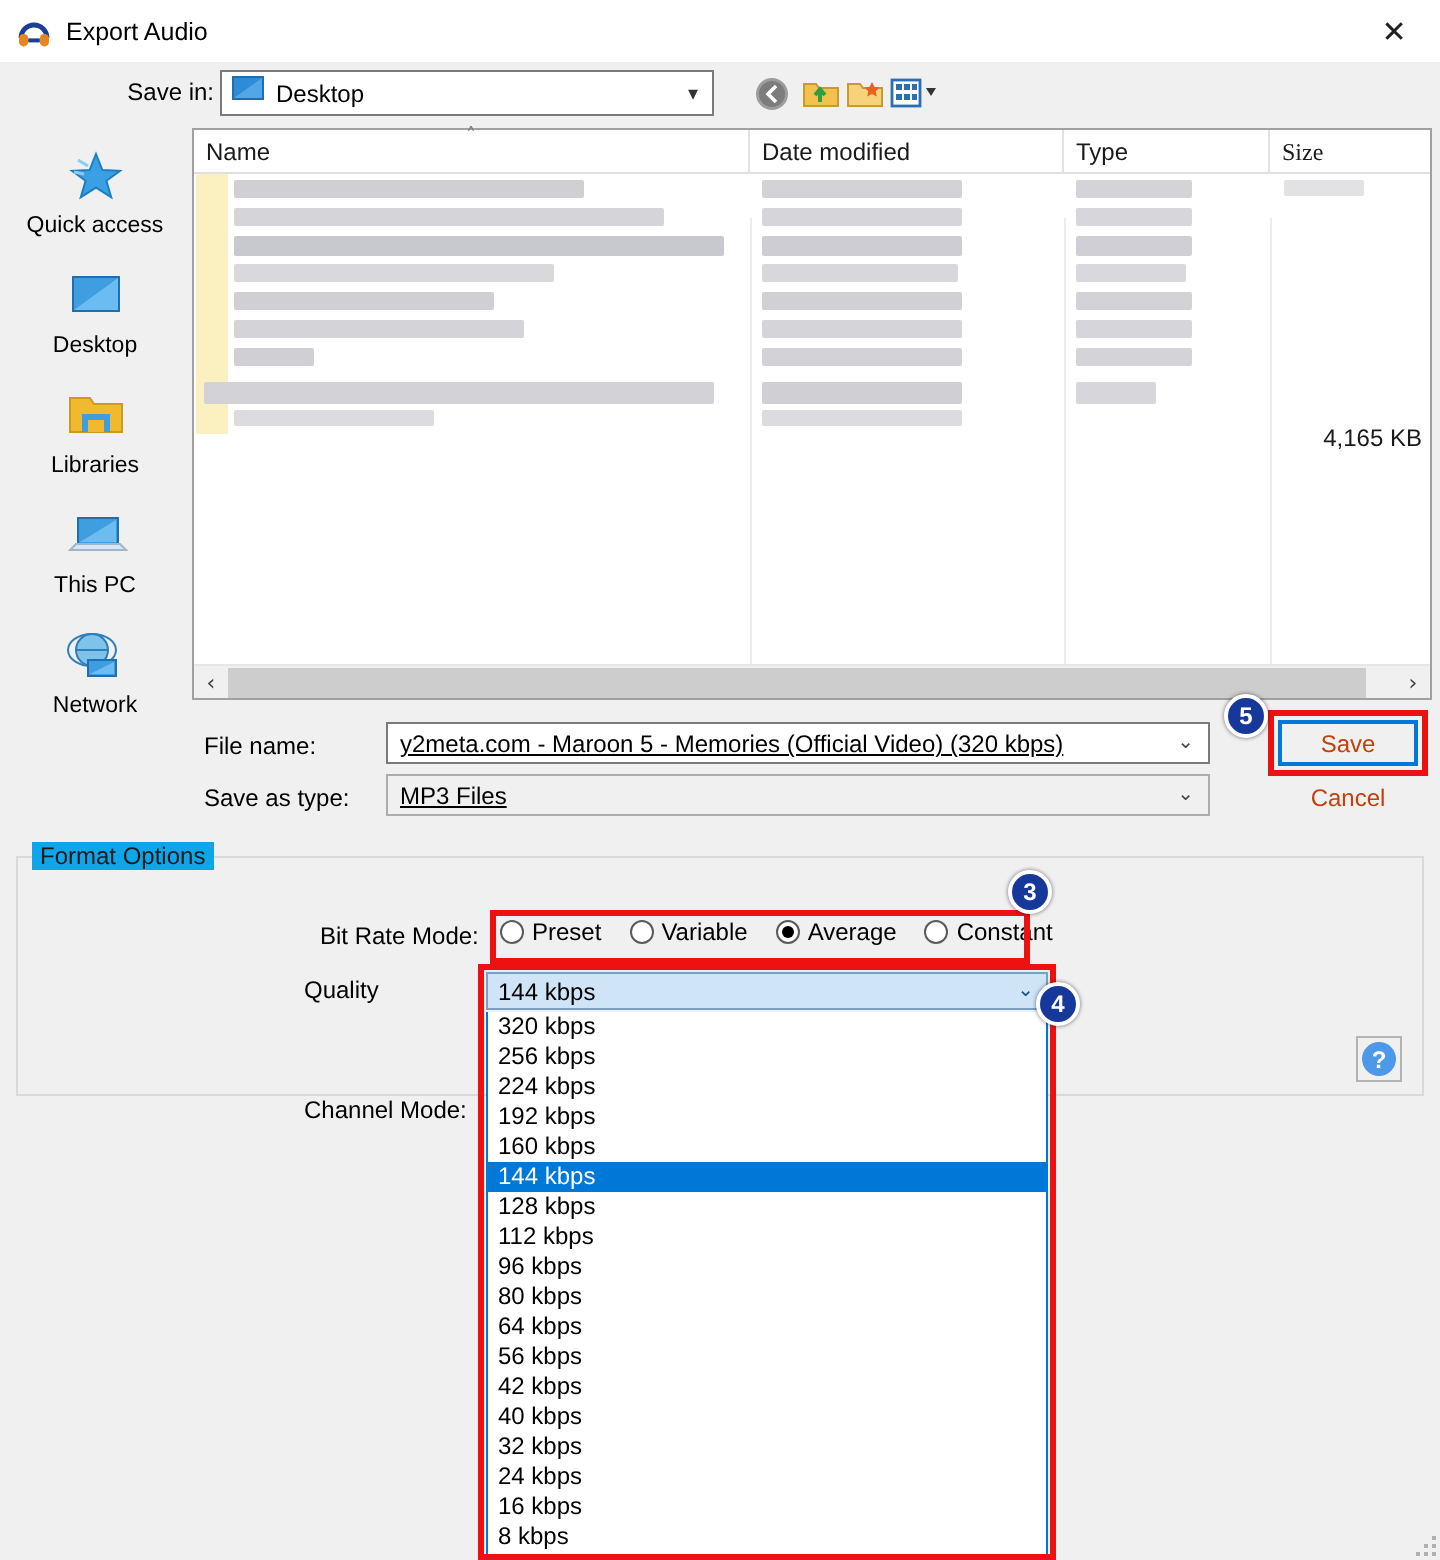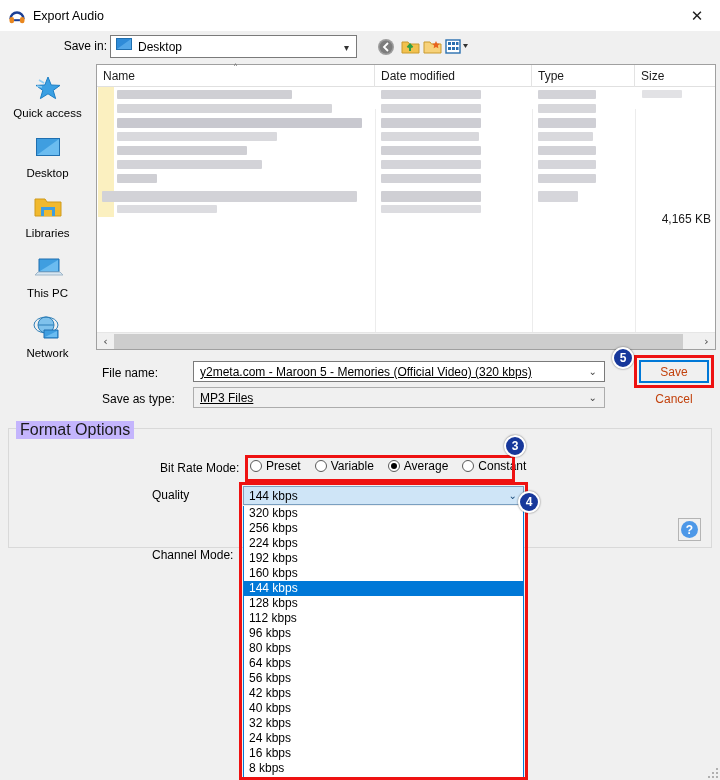--- a/index.html
+++ b/index.html
@@ -128,22 +128,22 @@
   }
   #save-btn{ left:639px; top:360px; width:70px; height:23px; border:2px solid #0078d7; }
   #cancel-btn{ left:639px; top:388px; width:70px; height:22px; border:none; background:transparent; }
 
   
   .fmt-group{
     position:absolute; left:8px; top:428px; width:704px; height:120px;
     border:1px solid #d9d9d9; background:#f0f0f0;
   }
   .fmt-legend{
-    position:absolute; left:16px; top:421px; background:#c4b5fd;
-    padding:0 4px; font-size:16px; color:#1a1a1a;
+    position:absolute; left:16px; top:421px; background:#0ea5e9;
+    padding:0 4px; font-size:12px; color:#1a1a1a;
   }
   .lbl-bitrate{ position:absolute; left:160px; top:461px; font-size:12px; }
   .lbl-quality{ position:absolute; left:152px; top:488px; font-size:12px; }
   .lbl-channel{ position:absolute; left:152px; top:514px; font-size:12px;margin-top:34px; }
 
   .radios{ position:absolute; left:250px; top:459px; display:flex; gap:14px; }
   .radio{ display:flex; align-items:center; font-size:12px; }
   .radio .dot{
     width:12px; height:12px; border-radius:50%;
     border:1px solid #5a5a5a; background:#fff; margin-right:4px;
@@ -336,21 +336,21 @@
     <div class="fl-col" style="left:0; width:278px;">
       <span>Name</span>
       <span class="fl-sort" style="left:136px;">˄</span>
     </div>
     <div class="fl-col" style="left:278px; width:157px;">
       <span>Date modified</span>
     </div>
     <div class="fl-col" style="left:435px; width:103px;">
       <span>Type</span>
     </div>
-    <div class="fl-col" style="left:538px; width:80px; border-right:none;">
+    <div class="fl-col" style="left:538px; width:80px; border-right:none;font-family:Liberation Serif, serif;">
       <span>Size</span>
     </div>
   </div>
 
   <div class="fl-body">
     <div class="colsep" style="left:278px;"></div>
     <div class="colsep" style="left:435px;"></div>
     <div class="colsep" style="left:538px;"></div>
 
     <div class="yellowstrip" style="left:1px; top:0px; width:16px; height:130px;"></div>

